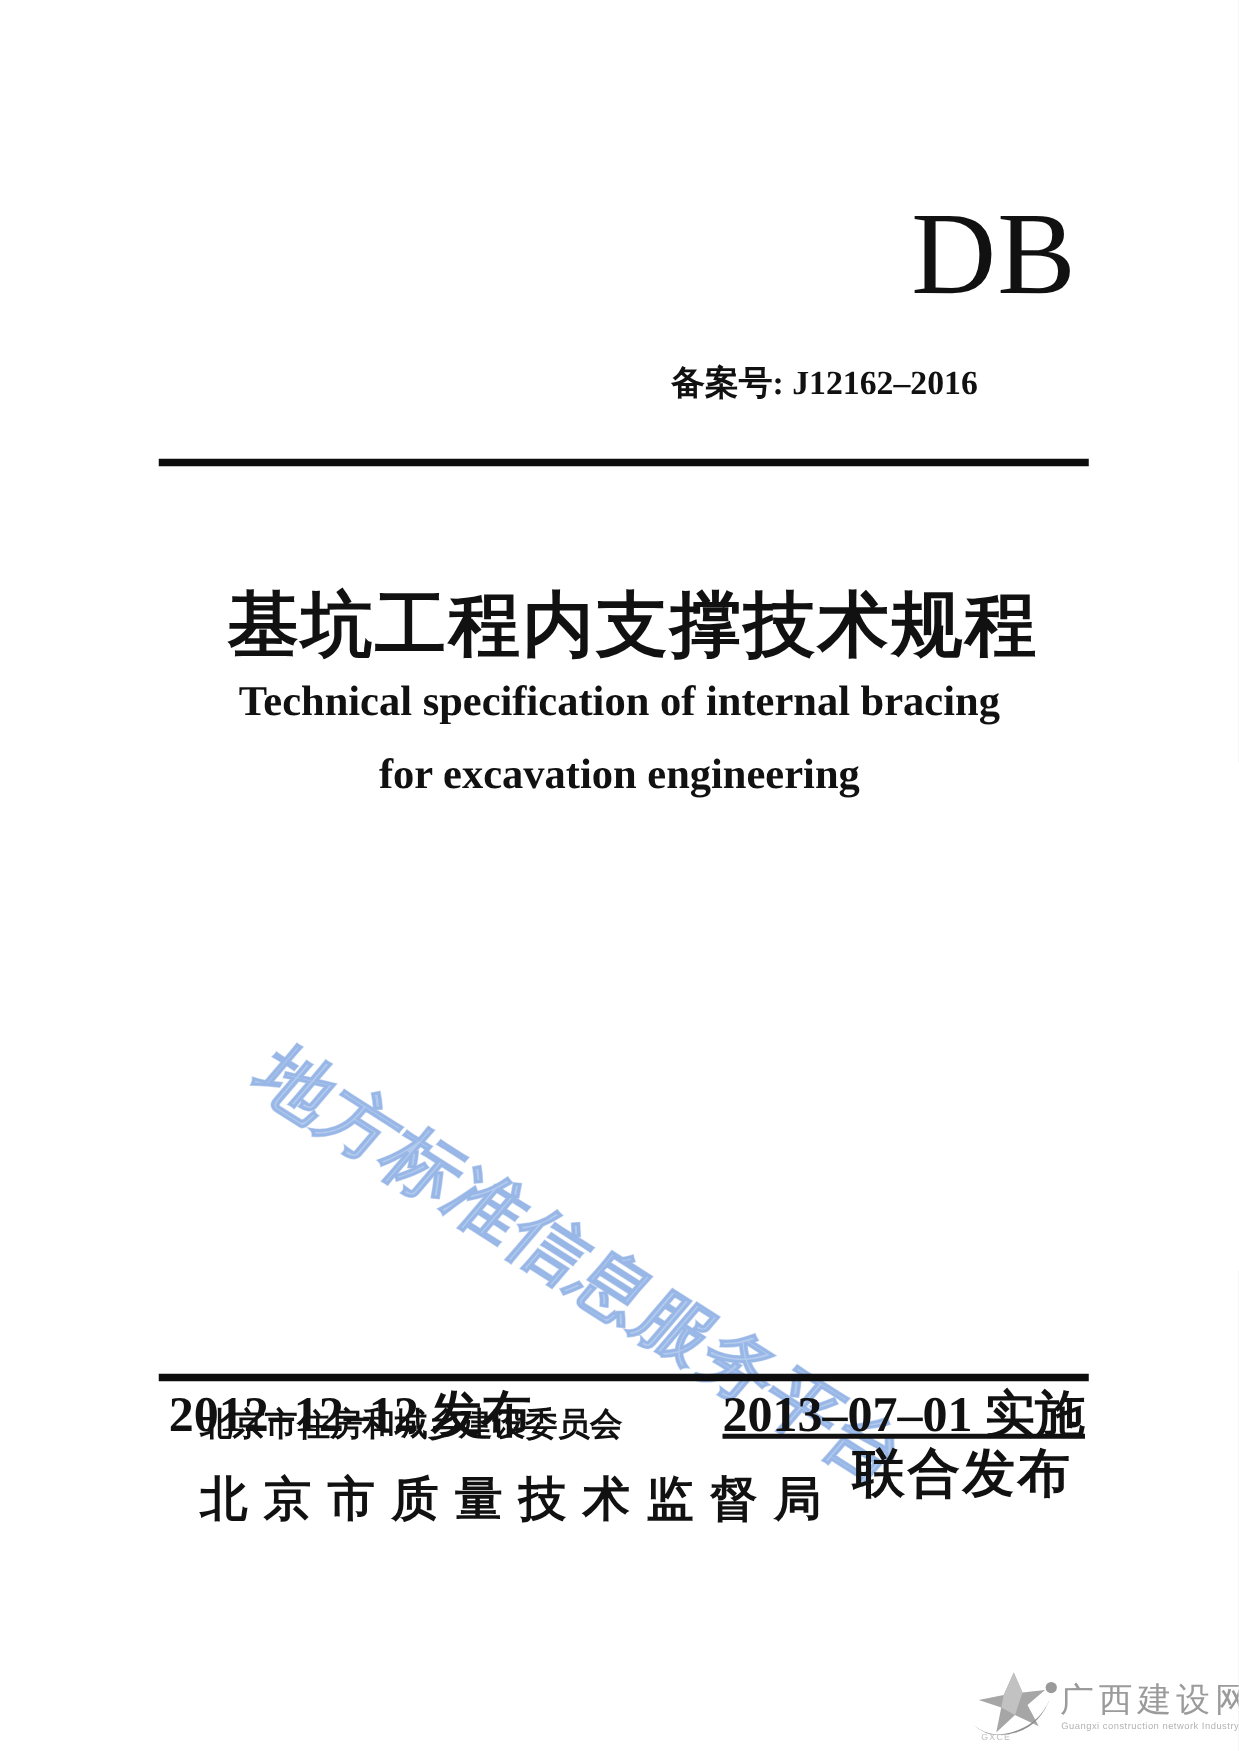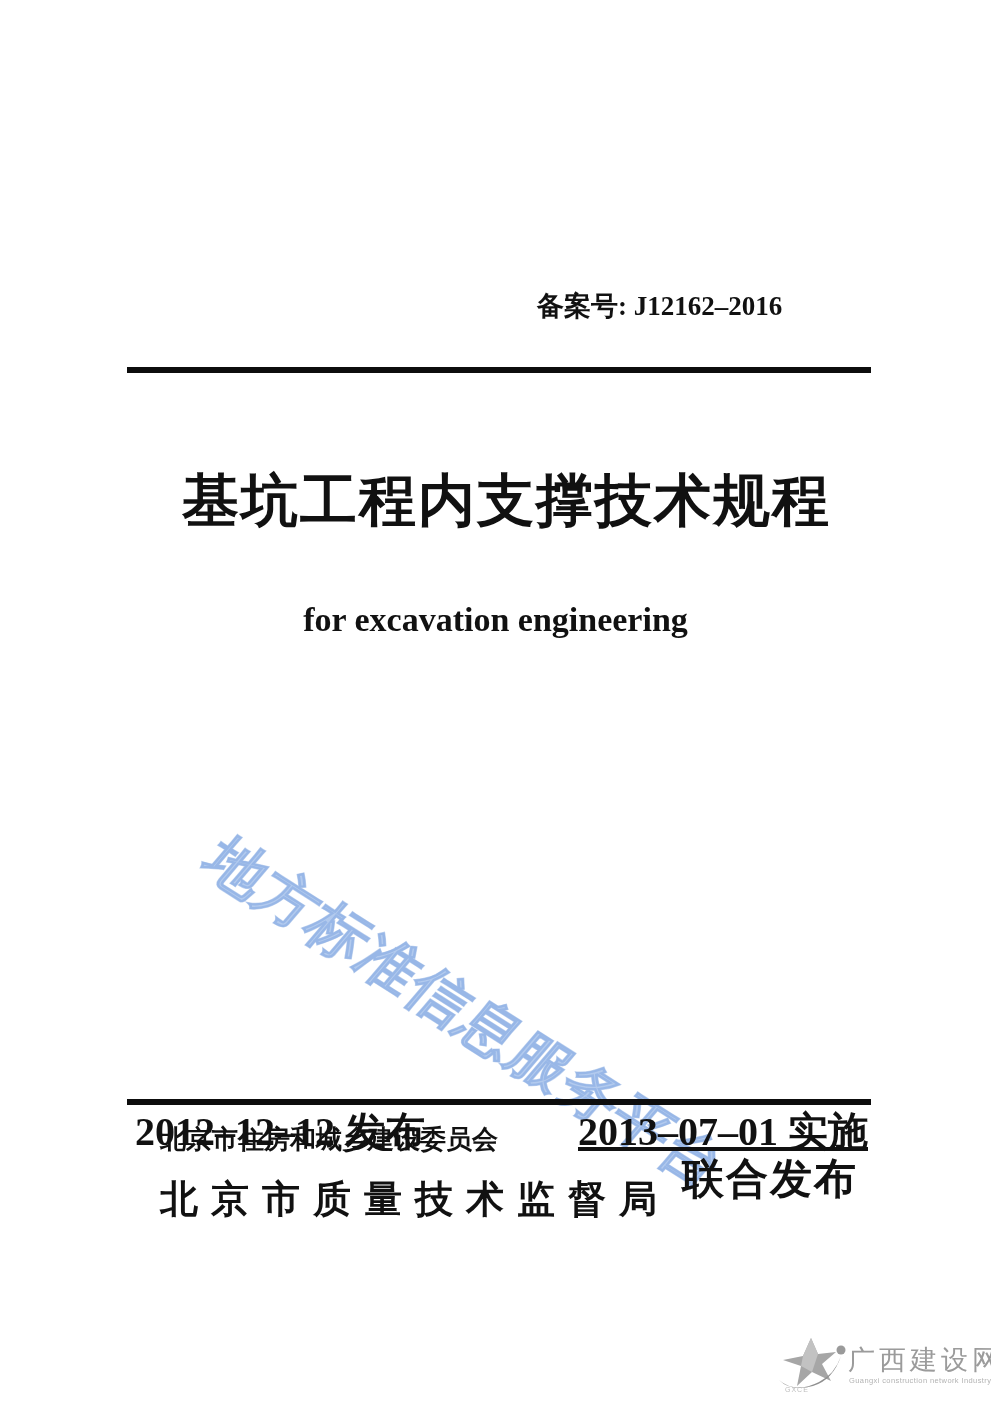--- a/index.html
+++ b/index.html
@@ -183,28 +183,30 @@
 </head>
 <body>
 
 <div class="page">
 
   <div class="watermark">地方标准信息服务平台</div>
 
   <div class="layer">
 
 
+    <div class="db-mark">DB</div>
 
 
     <div class="record-line">备案号: J12162–2016</div>
 
     <div class="rule rule-top"></div>
 
     <h1 class="title-zh">基坑工程内支撑技术规程</h1>
 
+    <div class="title-en title-en-1">Technical specification of internal bracing</div>
 
     <div class="title-en title-en-2">for excavation engineering</div>
 
     <div class="date-issue">2012–12–12 发布</div>
 
     <div class="date-implement">2013–07–01 实施</div>
 
     <div class="rule rule-bottom"></div>
 
     <div class="publisher-1">北京市住房和城乡建设委员会</div>

